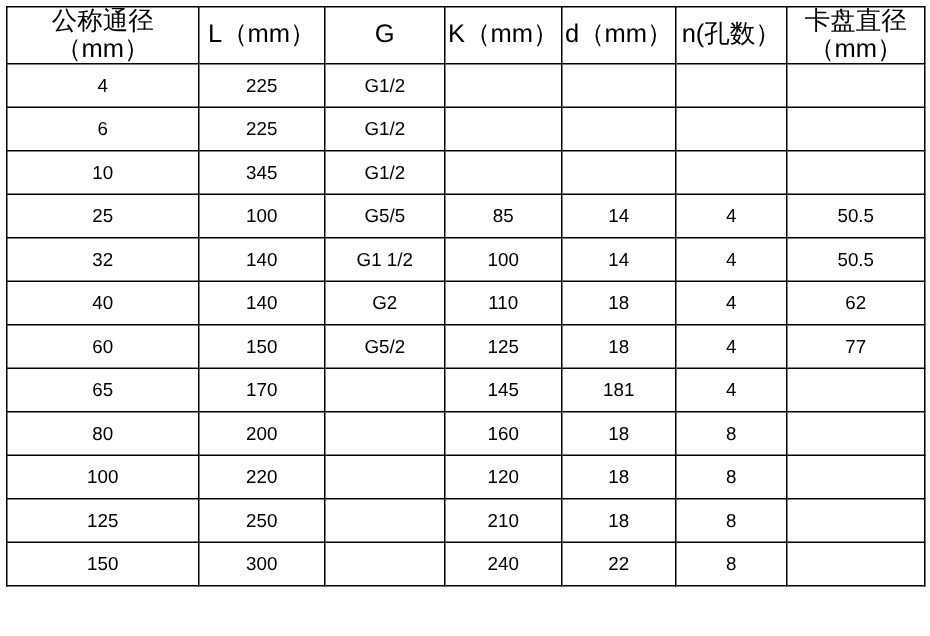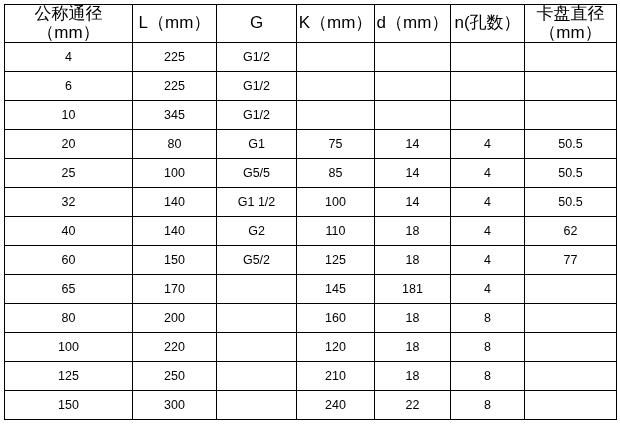--- a/index.html
+++ b/index.html
@@ -94,29 +94,20 @@
       <tr>
         <td>10</td>
         <td>345</td>
         <td>G1/2</td>
         <td></td>
         <td></td>
         <td></td>
         <td></td>
       </tr>
       <tr>
-        <td>20</td>
-        <td>80</td>
-        <td>G1</td>
-        <td>75</td>
-        <td>14</td>
-        <td>4</td>
-        <td>50.5</td>
-      </tr>
-      <tr>
         <td>25</td>
         <td>100</td>
         <td>G5/5</td>
         <td>85</td>
         <td>14</td>
         <td>4</td>
         <td>50.5</td>
       </tr>
       <tr>
         <td>32</td>

